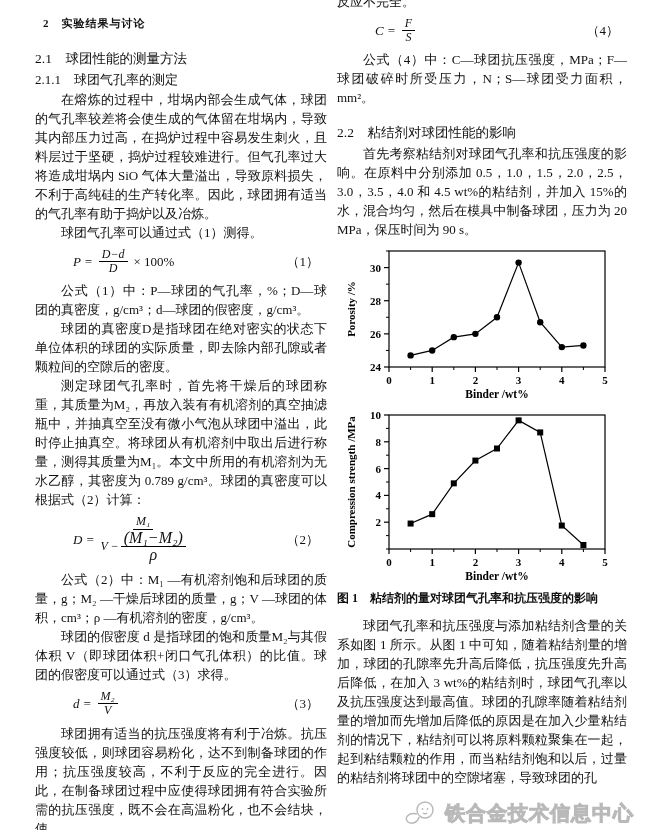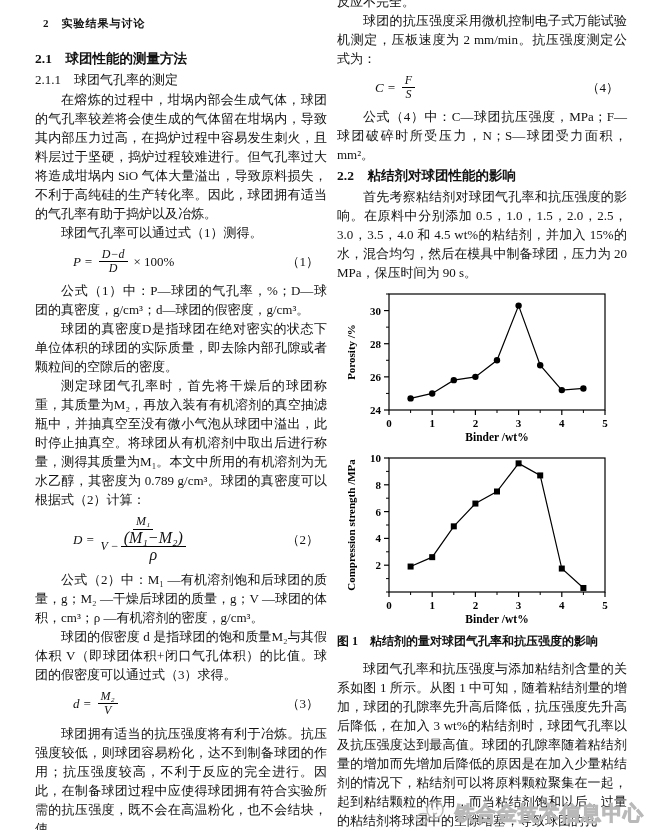--- a/index.html
+++ b/index.html
@@ -6,41 +6,41 @@
   .page{
     position:relative;width:654px;height:830px;background:#ffffff;
     overflow:hidden;margin:0 auto;
     font-family:"Liberation Serif","DejaVu Serif",serif;
     color:#111;
   }
   .col{position:absolute;top:0;width:292px;font-size:13px;line-height:19px;text-align:justify;}
   .col-left{left:35px;}
   .col-right{left:337px;width:290px;}
   .h1{font-size:11px;font-weight:bold;margin:14px 0 16px 8px;letter-spacing:1px;}
-  .h2{font-size:13.5px;font-weight:bold;margin:2px 0 2px 0;}
+  .h2{font-size:13.5px;font-weight:normal;margin:16px 0 2px 0;}
   .h3{font-size:13px;margin:1px 0;}
   p{margin:0;}
   .indent{text-indent:2em;}
   .clipline{margin-top:-8px;}
   
   .formula{display:flex;justify-content:space-between;align-items:center;
            margin:6px 8px 6px 38px;font-size:13px;}
   .f-body{display:inline-flex;align-items:center;gap:6px;font-style:italic;}
   .frac{display:inline-flex;flex-direction:column;align-items:center;line-height:1.1;font-size:12px;}
   .frac .fnum{border-bottom:1px solid #000;padding:0 3px;}
   .frac.mini{font-size:16px;line-height:1.05;}
   .den-complex{display:inline-flex;align-items:center;gap:2px;}
   .f-tail{font-style:normal;}
   .f-no{font-style:normal;}
   
   .chart{width:290px;display:flex;justify-content:center;margin:2px 0 0 0;}
   .fig-caption{font-size:12px;font-weight:bold;text-align:left;margin:4px 0 8px 0;text-indent:0;}
   
   .watermark{
-    position:absolute;right:10px;bottom:2px;display:flex;align-items:center;gap:3px;
+    position:absolute;right:20px;bottom:2px;display:flex;align-items:center;gap:3px;
     pointer-events:none;
   }
   .watermark-text{
     font-size:20px;font-weight:bold;letter-spacing:1px;
     color:#e9e9e9;-webkit-text-stroke:1px #b9b9b9;
     font-family:"Liberation Sans","DejaVu Sans",sans-serif;
   }
 </style>
 </head>
 <body>
@@ -99,21 +99,20 @@
         </span>
       </span>
       <span class="f-no">（3）</span>
     </div>
 
     <p class="indent">球团拥有适当的抗压强度将有利于冶炼。抗压强度较低，则球团容易粉化，达不到制备球团的作用；抗压强度较高，不利于反应的完全进行。因此，在制备球团过程中应使得球团拥有符合实验所需的抗压强度，既不会在高温粉化，也不会结块，使</p>
   </div>
 
   <div class="col col-right">
     <p class="clipline">反应不完全。</p>
-    <p class="indent">球团的抗压强度采用微机控制电子式万能试验机测定，压板速度为 2 mm/min。抗压强度测定公式为：</p>
 
     <div class="formula">
       <span class="f-body">
         <span>C =</span>
         <span class="frac">
           <span class="fnum">F</span>
           <span class="fden">S</span>
         </span>
       </span>
       <span class="f-no">（4）</span>

